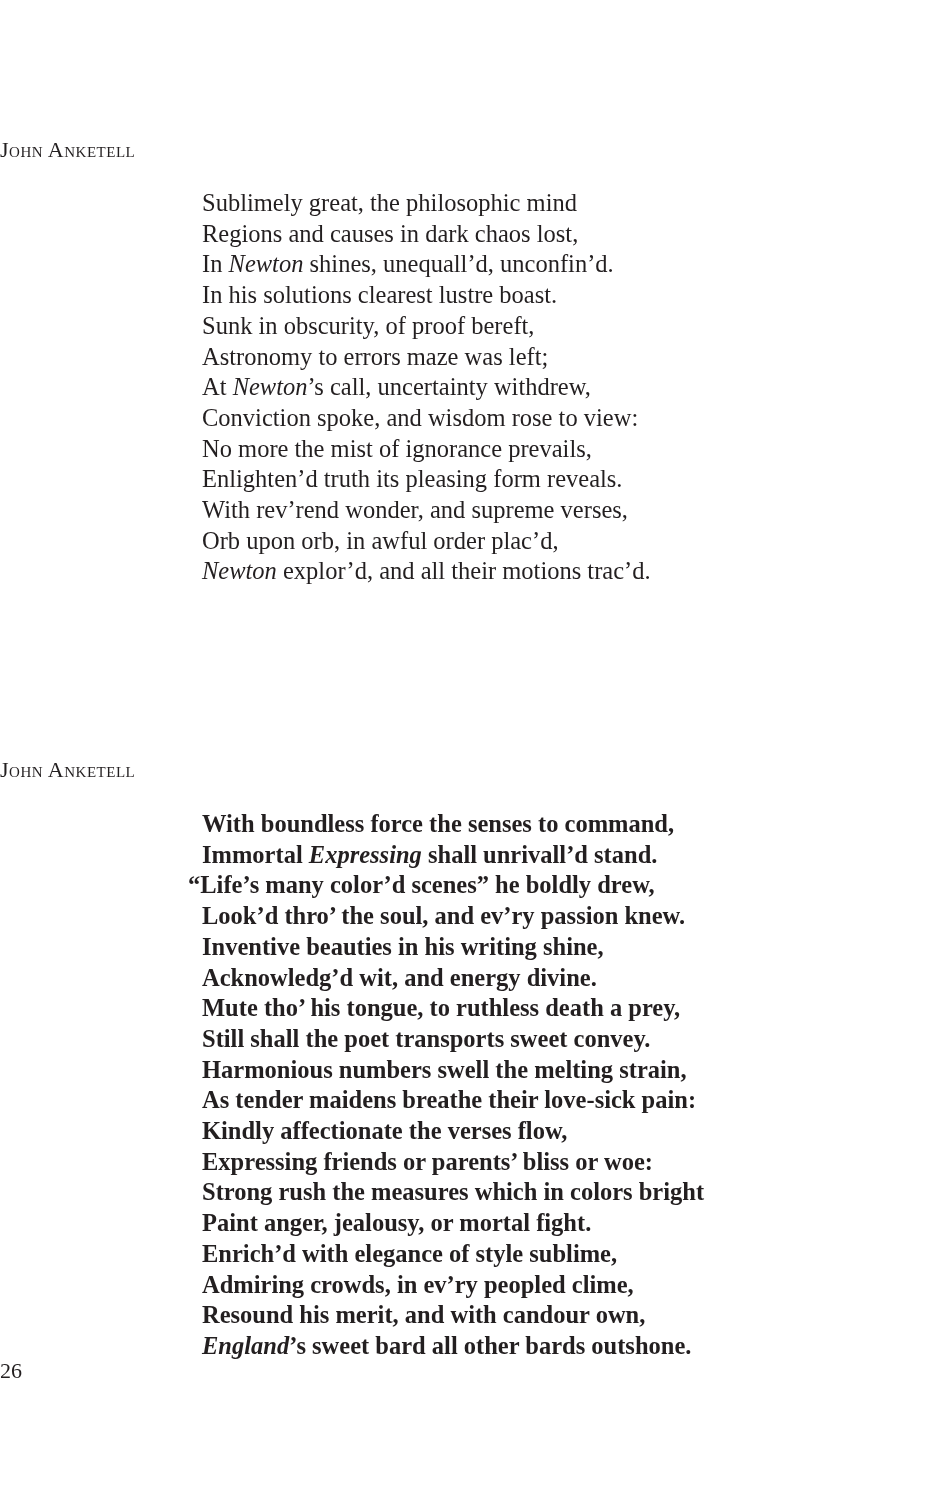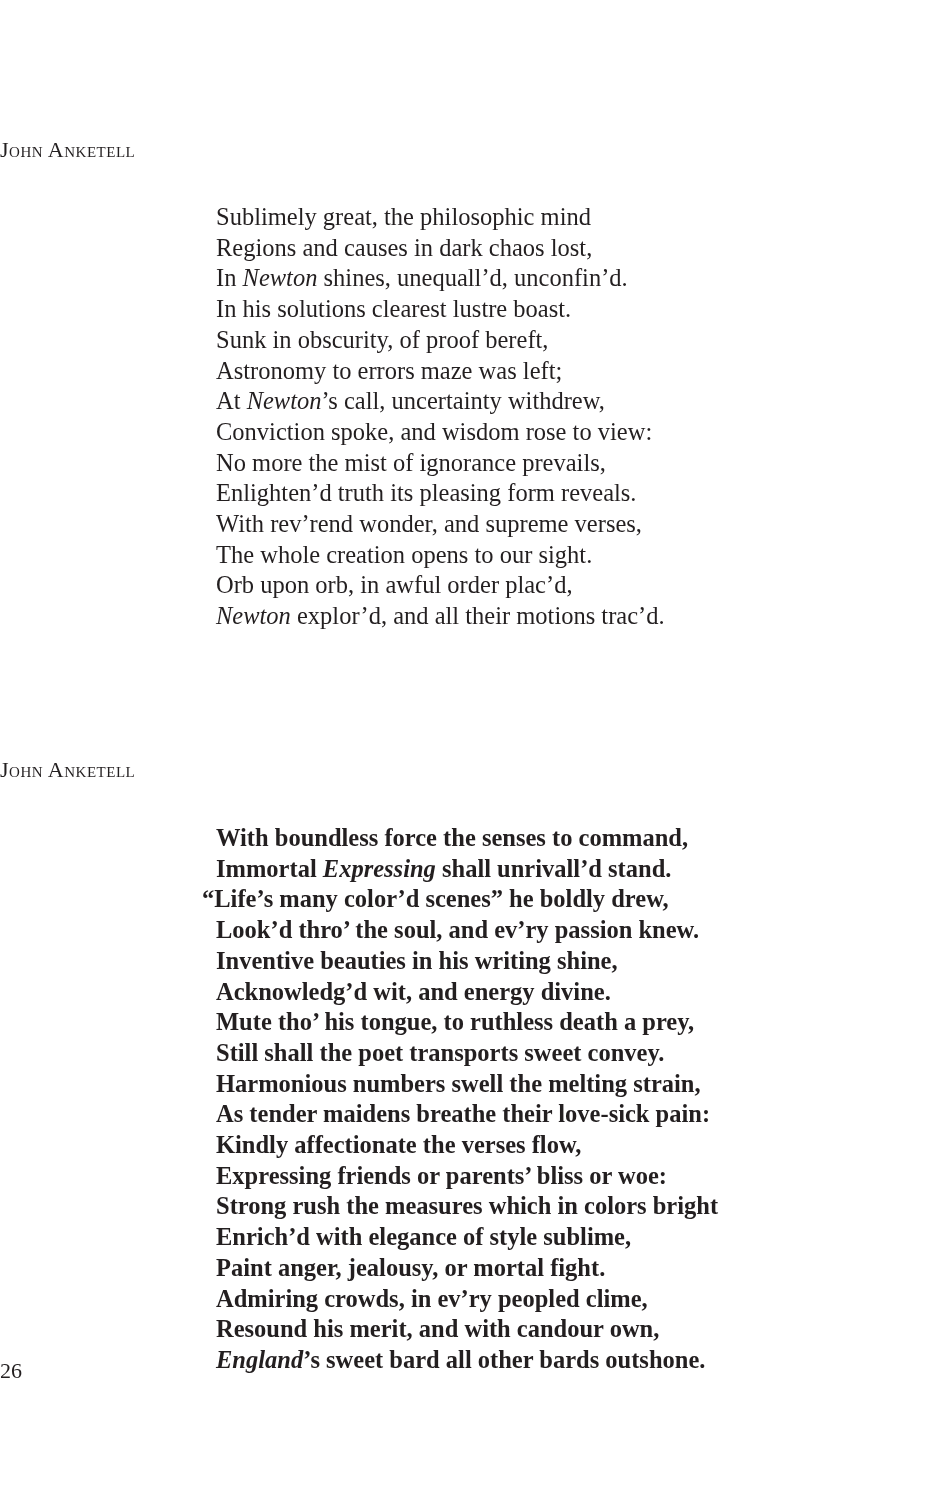--- a/index.html
+++ b/index.html
@@ -1,20 +1,20 @@
 <!DOCTYPE html>
 <html><head>
   <meta charset="utf-8">
   <style>
     html, body { margin: 0; padding: 0; background: #ffffff; }
     body { width: 938px; height: 1500px; position: relative; overflow: hidden;
       font-family: "Liberation Serif", "DejaVu Serif", serif; color: #231f20; }
     .heading { position: absolute; left: 0; width: 910px; text-align: left;
       font-size: 22px; letter-spacing: 0.5px; font-variant: small-caps; }
-    .poem { position: absolute; left: 200px; margin: 16px; padding: 0; list-style: none; }
+    .poem { position: absolute; left: 200px; margin: 2px; padding: 0; list-style: none; }
     .poem li { font-size: 24.5px; line-height: 30.7px; white-space: nowrap; }
     .poem li.hang { margin-left: -14px; }
     .page-num { position: absolute; left: 0; width: 910px; text-align: left;
       font-size: 22px; top: 1358px; }
     #h1 { top: 137px; }
     #p1 { top: 186px; }
     #h2 { top: 757px; }
     #p2 { top: 807px; font-weight: bold; }
     em { font-style: italic; }
   </style>
@@ -27,40 +27,39 @@
     <li><span>Regions and causes in dark chaos lost,</span></li>
     <li><span>In </span><em>Newton</em><span> shines, unequall’d, unconfin’d.</span></li>
     <li><span>In his solutions clearest lustre boast.</span></li>
     <li><span>Sunk in obscurity, of proof bereft,</span></li>
     <li><span>Astronomy to errors maze was left;</span></li>
     <li><span>At </span><em>Newton</em><span>’s call, uncertainty withdrew,</span></li>
     <li><span>Conviction spoke, and wisdom rose to view:</span></li>
     <li><span>No more the mist of ignorance prevails,</span></li>
     <li><span>Enlighten’d truth its pleasing form reveals.</span></li>
     <li><span>With rev’rend wonder, and supreme verses,</span></li>
-    <li><span>The whole creation opens to our sight.</span></li>
     <li><span>Orb upon orb, in awful order plac’d,</span></li>
     <li><span></span><em>Newton</em><span> explor’d, and all their motions trac’d.</span></li>
   </ul>
 
 <div id="h2" class="heading">John Anketell</div>
 <ul id="p2" class="poem">
     <li><span>With boundless force the senses to command,</span></li>
     <li><span>Immortal </span><em>Expressing</em><span> shall unrivall’d stand.</span></li>
     <li class="hang"><span>“Life’s many color’d scenes” he boldly drew,</span></li>
     <li><span>Look’d thro’ the soul, and ev’ry passion knew.</span></li>
     <li><span>Inventive beauties in his writing shine,</span></li>
     <li><span>Acknowledg’d wit, and energy divine.</span></li>
     <li><span>Mute tho’ his tongue, to ruthless death a prey,</span></li>
     <li><span>Still shall the poet transports sweet convey.</span></li>
     <li><span>Harmonious numbers swell the melting strain,</span></li>
     <li><span>As tender maidens breathe their love-sick pain:</span></li>
     <li><span>Kindly affectionate the verses flow,</span></li>
     <li><span>Expressing friends or parents’ bliss or woe:</span></li>
     <li><span>Strong rush the measures which in colors bright</span></li>
+    <li><span>Paint anger, jealousy, or mortal fight.</span></li>
     <li><span>Enrich’d with elegance of style sublime,</span></li>
-    <li><span>Paint anger, jealousy, or mortal fight.</span></li>
     <li><span>Admiring crowds, in ev’ry peopled clime,</span></li>
     <li><span>Resound his merit, and with candour own,</span></li>
     <li><span></span><em>England</em><span>’s sweet bard all other bards outshone.</span></li>
   </ul>
 
 <div class="page-num">26</div>
 
 </body></html>

